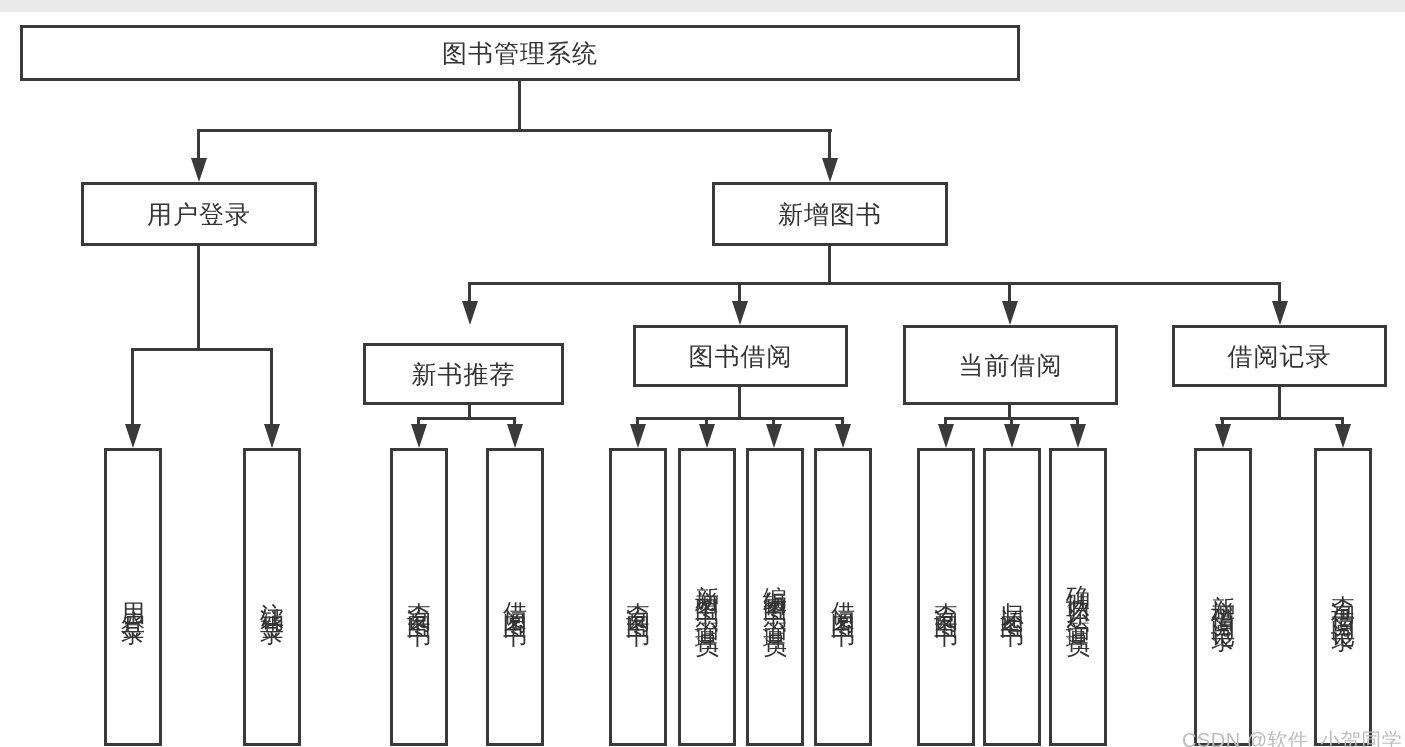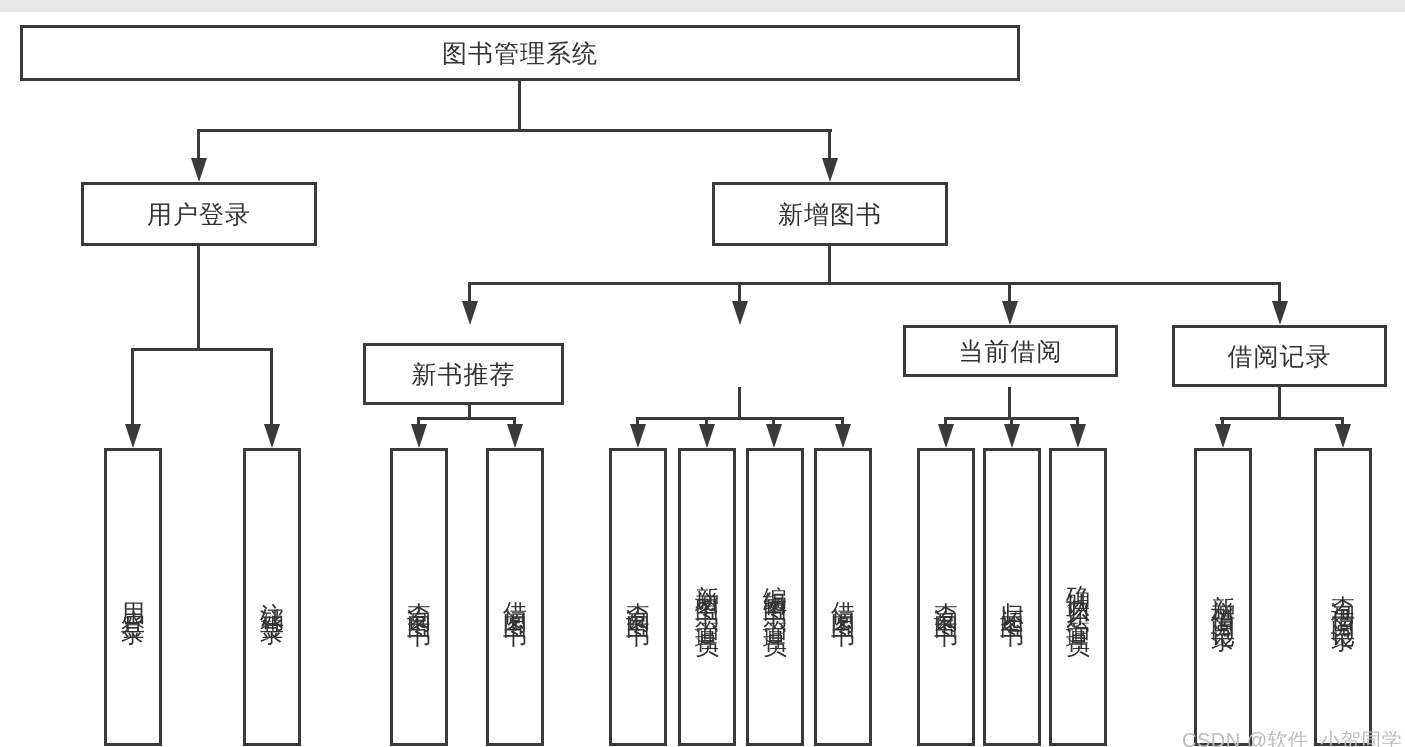--- a/index.html
+++ b/index.html
@@ -71,21 +71,22 @@
 <body>
 
 <div id="canvas">
 
   <div class="box h" style="left:20px;top:13px;width:1000px;height:56px;">图书管理系统</div>
 
   <div class="box h" style="left:81px;top:170px;width:236px;height:64px;">用户登录</div>
   <div class="box h" style="left:712px;top:170px;width:236px;height:64px;">新增图书</div>
 
   <div class="box h" style="left:363px;top:331px;width:201px;height:62px;">新书推荐</div>
-  <div class="box h" style="left:903px;top:313px;width:215px;height:52px;">当前借阅</div>
+  <div class="box h" style="left:633px;top:313px;width:215px;height:62px;">图书借阅</div>
+  <div class="box h" style="left:903px;top:313px;width:215px;height:80px;">当前借阅</div>
   <div class="box h" style="left:1172px;top:313px;width:215px;height:62px;">借阅记录</div>
 
   <div class="box v" style="left:104px;top:436px;width:58px;height:298px;">
     <span class="vtext">用户登录</span>
   </div>
   <div class="box v" style="left:243px;top:436px;width:58px;height:298px;">
     <span class="vtext">注销登录</span>
   </div>
 
   <div class="box v" style="left:390px;top:436px;width:58px;height:298px;">

